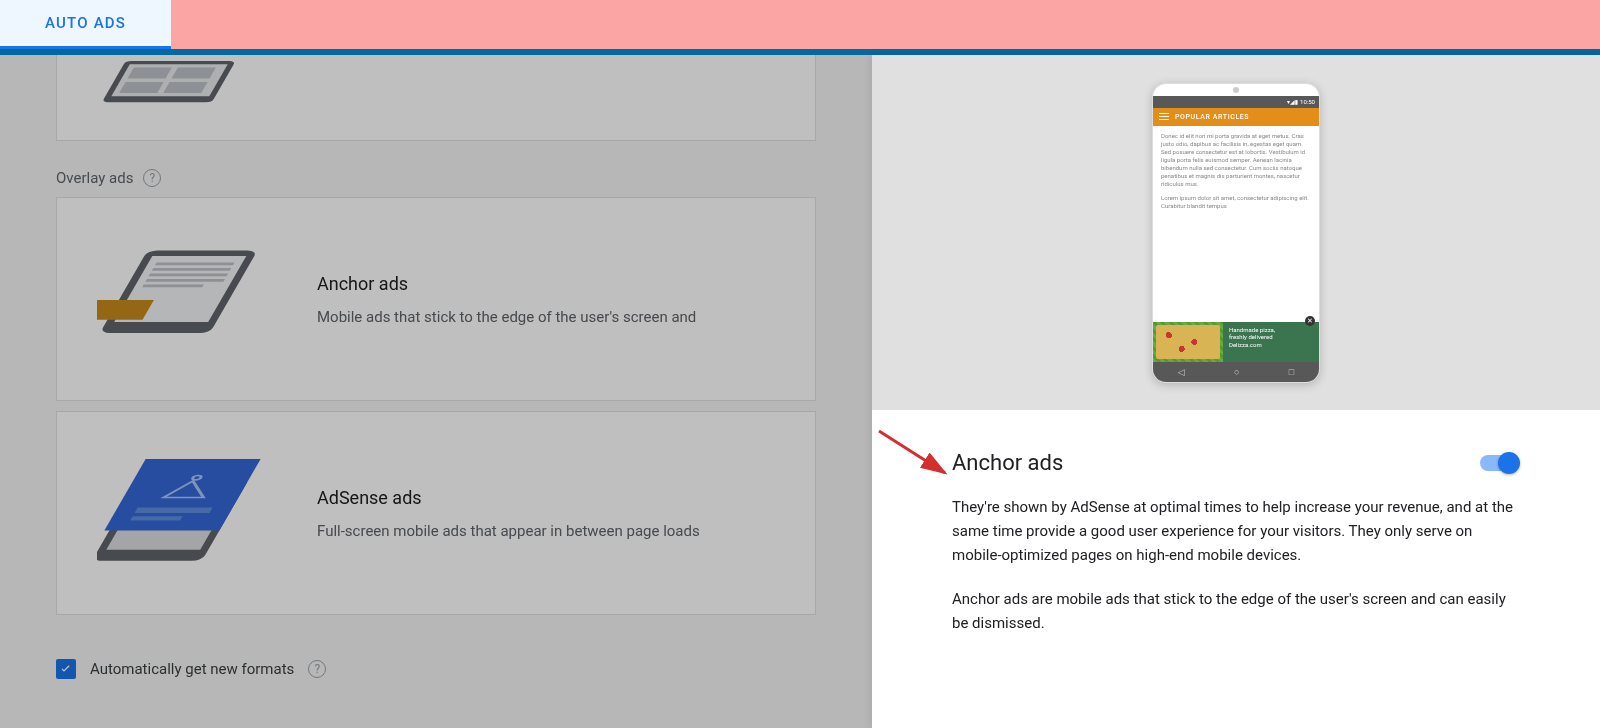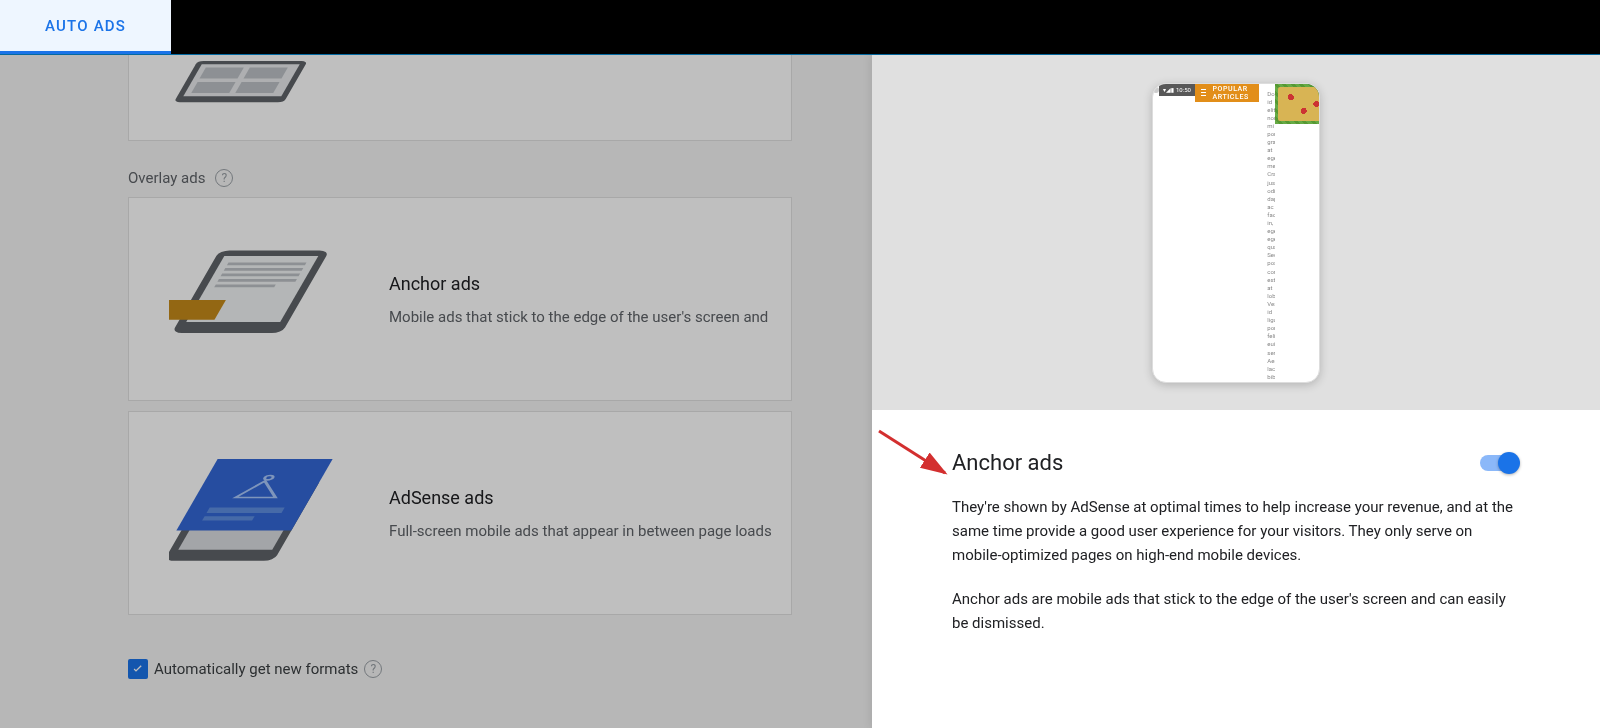--- a/index.html
+++ b/index.html
@@ -8,22 +8,22 @@
       width: 1600px;
       height: 728px;
       overflow: hidden;
       position: relative;
       background: #fff;
     }
     
     .tabs {
       display: flex;
       height: 55px;
-      background: #000000;
-      border-bottom: 1px solid #0369a1;
+      background: #fca5a5;
+      border-bottom: 6px solid #0369a1;
       position: relative;
       z-index: 10;
     }
     .tab {
       padding: 0 45px;
       display: flex;
       align-items: center;
       font-size: 15px;
       font-weight: 500;
       letter-spacing: 1.2px;
@@ -47,22 +47,21 @@
       inset: 0;
       background: rgba(0,0,0,0.25);
       z-index: 5;
       width: 872px;
     }
     .left-content {
       position: absolute;
       top: 0;
       left: 0;
       width: 872px;
-      padding: 0 104px;
-      margin-left: 24px;
+      padding: 0 56px;
     }
     .prev-card-stub {
       height: 86px;
       background: #fff;
       border: 1px solid #e0e0e0;
       border-top: none;
       display: flex;
       align-items: flex-end;
       padding-bottom: 20px;
     }
@@ -86,21 +85,21 @@
       overflow: hidden;
     }
     .card .illus { width: 180px; height: 130px; flex-shrink: 0; }
     .card .texts { flex: 1; }
     .card .title { font-size: 18px; color: #202124; margin-bottom: 14px; }
     .card .desc { font-size: 15px; color: #5f6368; white-space: nowrap; }
     .footer-opt {
       margin-top: 44px;
       display: flex;
       align-items: center;
-      gap: 6px;
+      gap: 14px;
       color: #3c4043;
       font-size: 15px;
     }
     .checkbox {
       width: 20px; height: 20px;
       background: #1a73e8;
       border-radius: 2px;
       display: flex;
       align-items: center;
       justify-content: center;
@@ -137,21 +136,21 @@
       align-items: center;
       justify-content: center;
     }
     .phone {
       width: 168px;
       height: 300px;
       background: #fff;
       border-radius: 14px;
       box-shadow: 0 2px 10px rgba(0,0,0,0.2);
       display: flex;
-      flex-direction: row;
+      flex-direction: column;
       overflow: hidden;
       border: 1px solid #ddd;
     }
     .phone-top {
       height: 12px;
       display:flex; align-items:center; justify-content:center;
     }
     .phone-speaker { width: 6px; height: 6px; background:#ccc; border-radius:50%; }
     .phone-status {
       height: 12px;

